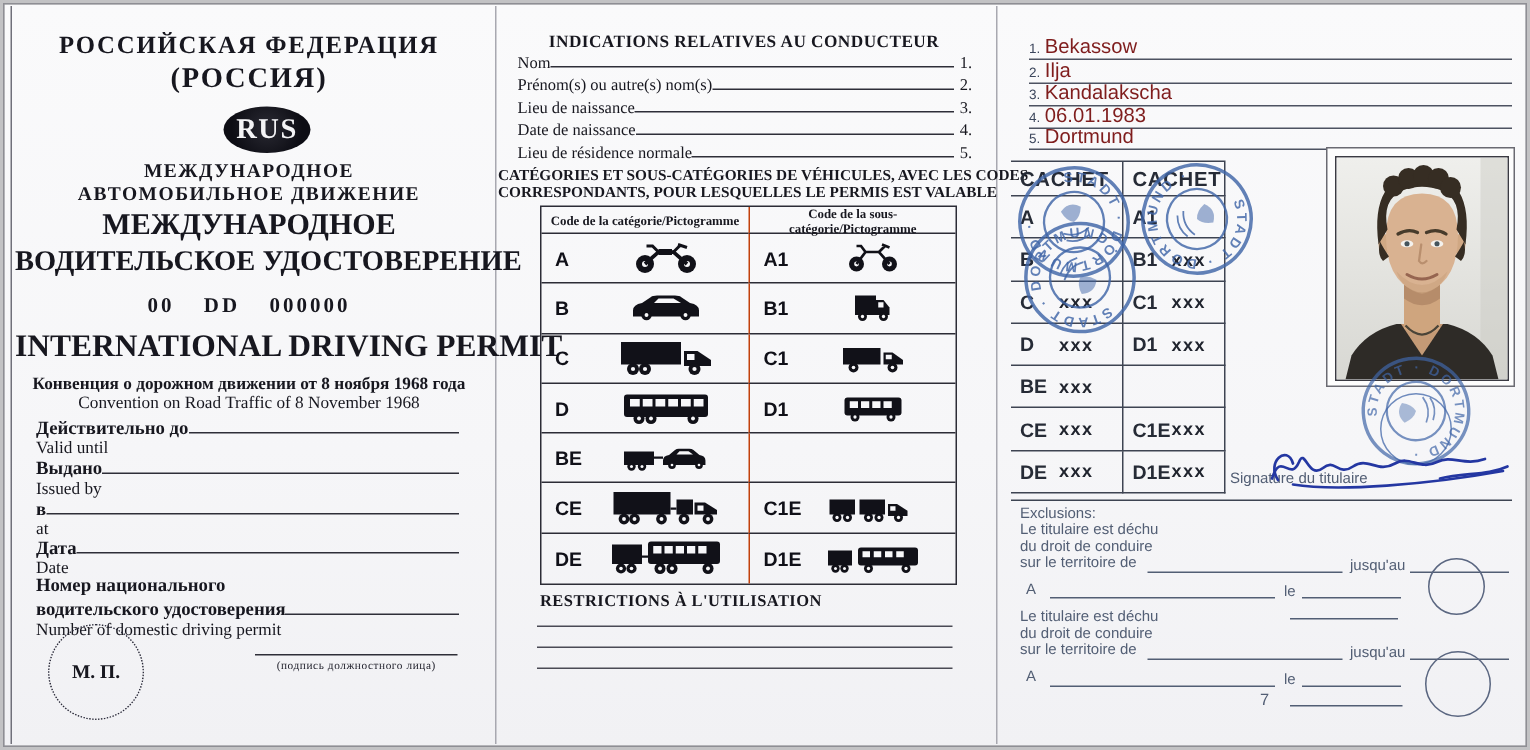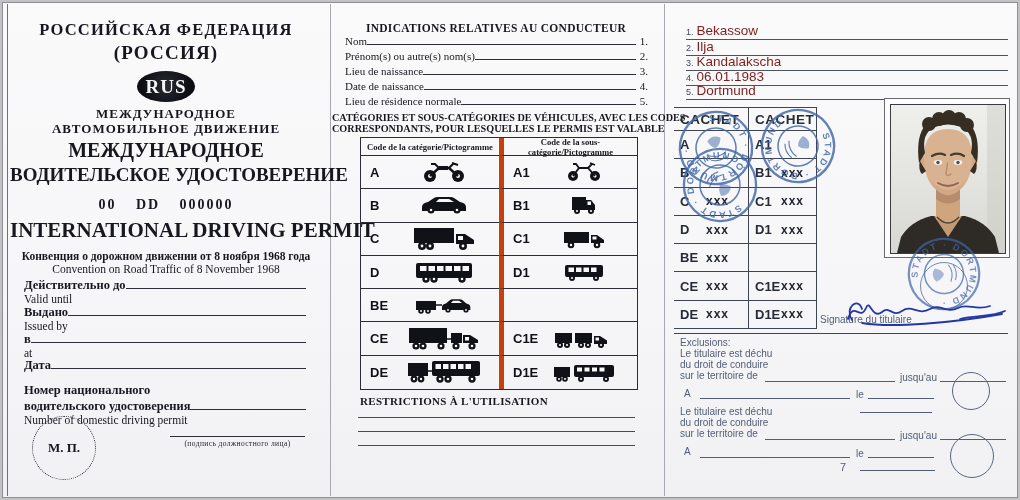--- a/index.html
+++ b/index.html
@@ -8,21 +8,21 @@
   .abs{position:absolute;white-space:nowrap;}
   .sheet{position:absolute;left:2px;top:2px;width:1014px;height:494px;
          background:linear-gradient(180deg,#fafafb 0%,#f6f6f8 60%,#f1f1f4 100%);
          border:1px solid #8e8e94;}
   .divider{position:absolute;top:4px;bottom:4px;width:1px;background:#a8a8b0;}
   .edgeL{position:absolute;left:7px;top:4px;bottom:4px;width:1px;background:#70707a;}
   
   .lc{position:absolute;left:10px;width:312px;text-align:center;color:#17171f;white-space:nowrap;}
   .ser{font-family:"Liberation Serif",serif;}
   .b{font-weight:bold;}
-  .badge{position:absolute;left:137px;top:71px;width:58px;height:31px;border-radius:50%;
+  .badge{position:absolute;left:149px;top:71px;width:58px;height:31px;border-radius:50%;
          background:radial-gradient(circle at 50% 45%,#2a2a33 0%,#0d0d14 70%);
          color:#f4f4f6;text-align:center;line-height:31px;font-size:19px;font-weight:bold;
          letter-spacing:1px;font-family:"Liberation Serif",serif;}
   .lfield{position:absolute;left:24px;width:282px;color:#17171f;font-size:12.5px;}
   .lrow{display:flex;align-items:baseline;}
   .fill{flex:1;border-bottom:1px solid #2e2e38;height:11px;}
   .len{font-size:11.5px;line-height:13px;}
   .seal{position:absolute;left:32px;top:416px;width:62px;height:62px;border:1.5px dotted #2b2b3a;
         border-radius:50%;text-align:center;line-height:62px;font-size:13px;font-weight:bold;color:#17171f;}
   .sigline{position:absolute;left:170px;top:436px;width:135px;border-top:1px solid #2e2e38;}
@@ -31,21 +31,21 @@
   
   .mc{position:absolute;left:332px;width:328px;text-align:center;color:#17171f;white-space:nowrap;}
   .mfield{position:absolute;left:345px;width:303px;font-size:11px;color:#17171f;}
   .mnum{margin-left:4px;}
   .mtable{position:absolute;left:360px;top:137px;width:276px;
           display:grid;grid-template-columns:138px 138px;grid-template-rows:18px repeat(7,33.3px);
           border:1px solid #2c2c36;box-sizing:content-box;}
   .mth{border-bottom:1px solid #2c2c36;font-size:8.6px;font-weight:bold;text-align:center;
        display:flex;align-items:center;justify-content:center;color:#17171f;}
   .mcell{border-bottom:1px solid #2c2c36;display:flex;align-items:center;padding-left:9px;color:#101018;}
-  .cR{border-left:5px solid #c2410c;}
+  .cR{border-left:1px solid #c2410c;}
   .rowlast{border-bottom:none;}
   .mcode{font-family:"Liberation Sans",sans-serif;font-weight:bold;font-size:13px;width:26px;}
   .micon{flex:1;display:flex;justify-content:center;padding-right:8px;}
   .mline{position:absolute;left:358px;width:277px;border-top:1.2px solid #4a4a55;}
   
   .entry{position:absolute;left:686px;width:322px;height:16px;border-bottom:1px solid #4d5261;
          display:flex;align-items:baseline;font-family:"Liberation Sans",sans-serif;}
   .enum{font-size:9px;color:#3c465c;margin-right:3px;}
   .eval{font-size:13.5px;color:#7f1d1d;}
   .ctable{position:absolute;left:674px;top:107px;width:143px;
@@ -107,20 +107,21 @@
       <span class="b">в</span>
       <span class="fill"></span>
     </div>
   <div class="len">at</div>
 </div>
 <div class="lfield" style="top:357px">
   <div class="lrow">
       <span class="b">Дата</span>
       <span class="fill"></span>
     </div>
+  <div class="len">Date</div>
 </div>
 <div class="lfield" style="top:383px">
   <div class="b">Номер национального</div>
   <div class="lrow">
       <span class="b">водительского удостоверения</span>
       <span class="fill"></span>
     </div>
   <div class="len">Number of domestic driving permit</div>
 </div>
 

